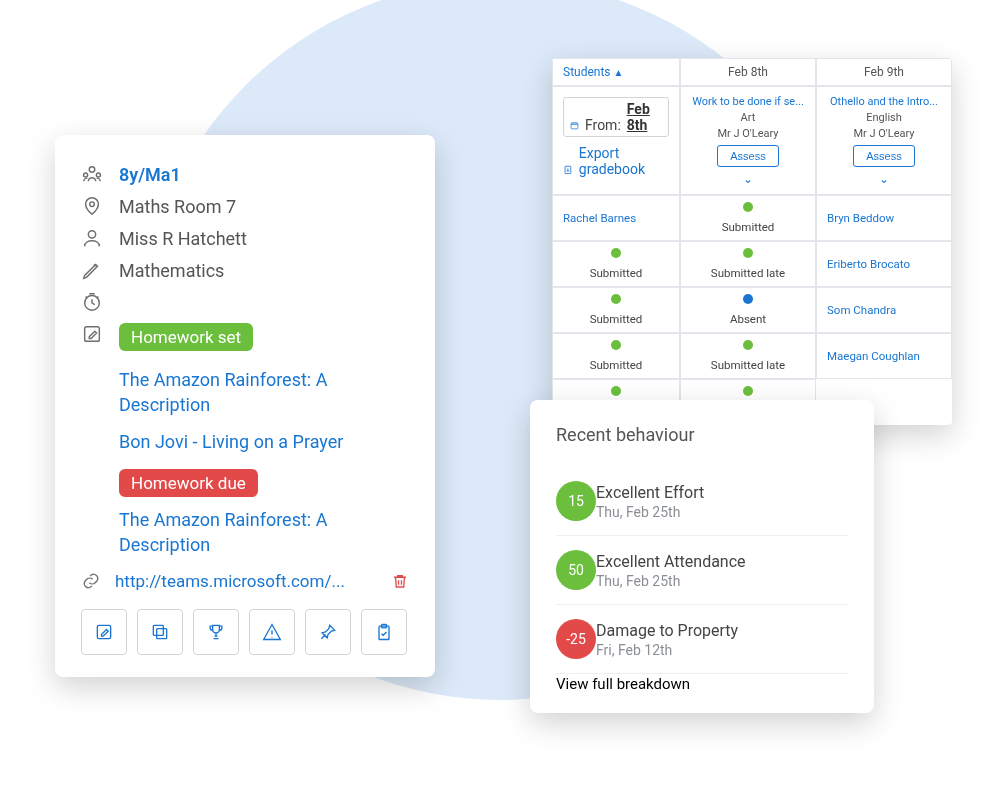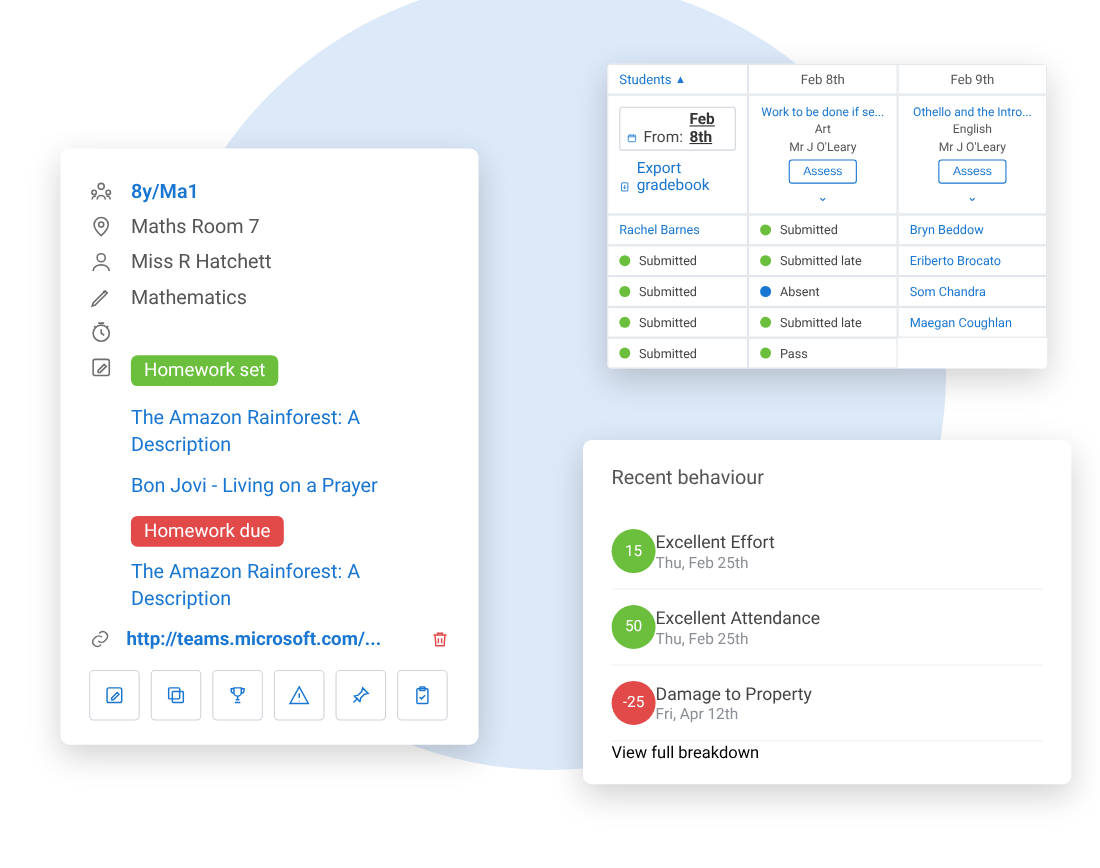--- a/index.html
+++ b/index.html
@@ -34,21 +34,21 @@
   .lrow .icon { width: 22px; height: 22px; color: #6f6f6f; flex-shrink: 0; display:flex; align-items:center; justify-content:center; }
   .lrow.start { align-items: flex-start; }
   .class-name { color: #1976d2; font-weight: 600; }
   .badge { display: inline-block; padding: 4px 12px; border-radius: 6px; color: #fff; font-size: 17px; margin-bottom: 6px; }
   .badge.green { background: #6bbf3d; }
   .badge.red { background: #e24a4a; }
   .link { color: #1976d2; font-size: 18px; line-height: 1.4; cursor: pointer; }
   .hw-block { margin-left: 38px; margin-bottom: 14px; }
   .url-row { display: flex; align-items: center; gap: 14px; margin-top: 6px; margin-bottom: 18px; }
   .url-row .link-icon { width: 20px; height: 20px; color: #6f6f6f; }
-  .url-row .url { color: #1976d2; font-size: 17px; flex: 1; white-space: nowrap; overflow: hidden; text-overflow: ellipsis; font-weight: bold; }
+  .url-row .url { color: #1976d2; font-size: 17px; flex: 1; white-space: nowrap; overflow: hidden; text-overflow: ellipsis; }
   .trash { color: #e24a4a; width: 18px; height: 18px; cursor: pointer; }
   .action-bar { display: flex; gap: 10px; }
   .action-btn { width: 46px; height: 46px; border: 1px solid #d0d5da; border-radius: 4px; background: #fff; color: #1976d2; display:flex; align-items:center; justify-content:center; cursor:pointer; }
   .action-btn svg { width: 20px; height: 20px; }
 
   
   .gradebook { top: 58px; left: 552px; width: 400px; font-size: 12px; color: #444; border-radius:4px; overflow:hidden; }
   .gb-table { display: grid; grid-template-columns: 128px 1fr 1fr; }
   .gb-table > div { border: 0.5px solid #e2e6ea; padding: 6px 10px; display:flex; align-items:center; }
   .gb-head { font-weight: 400; justify-content:center; background:#fff; color:#555; }
@@ -59,28 +59,28 @@
   .from-box { border:1px solid #cfd5da; border-radius:3px; padding:3px 6px; display:flex; align-items:center; gap:6px; cursor:pointer; }
   .from-box .date { font-weight:700; text-decoration:underline; color:#333; }
   .cal-icon { color:#1976d2; width:12px; height:12px; }
   .export-link { color:#1976d2; cursor:pointer; }
   .assign-cell { flex-direction:column; gap:3px; padding:8px 6px !important; text-align:center; }
   .assign-title { color:#1976d2; font-size:11px; white-space:nowrap; overflow:hidden; text-overflow:ellipsis; max-width:100%; cursor:pointer; }
   .assign-sub { color:#555; font-size:11px; }
   .assess-btn { border:1px solid #1976d2; color:#1976d2; background:#fff; border-radius:3px; padding:4px 12px; font-size:11px; cursor:pointer; margin-top:2px; }
   .chev { color:#1976d2; font-size:12px; margin-top:2px; }
   .student-name { color:#1976d2; font-size:11.5px; cursor:pointer; }
-  .status-cell { gap:8px; font-size:11.5px; color:#444; }
+  .status-cell { gap:8px; font-size:11.5px; color:#444;flex-direction:column; }
   .dot { width:10px; height:10px; border-radius:50%; display:inline-block; }
   .dot.green { background:#6bbf3d; }
   .dot.red { background:#e24a4a; }
   .dot.blue { background:#1976d2; }
 
   
-  .behaviour { top: 400px; left: 530px; width: 444px; padding: 24px 26px 20px; }
+  .behaviour { top: 400px; left: 530px; width: 344px; padding: 24px 26px 20px; }
   .behaviour h3 { font-weight: 400; font-size: 18px; color:#555; margin-bottom: 22px; }
   .b-row { display:flex; align-items:center; padding:14px 0; border-bottom:1px solid #eceff2; }
   .b-row:last-of-type { border-bottom:1px solid #eceff2; }
   .score { width:40px; height:40px; border-radius:50%; color:#fff; display:flex; align-items:center; justify-content:center; font-size:14px; flex-shrink:0; }
   .score.pos { background:#6bbf3d; }
   .score.neg { background:#e24a4a; }
   .b-info .label { color:#444; font-size:16px; }
   .b-info .date { color:#8a8f95; font-size:14px; margin-top:2px; }
   .view-all { color:#000000; font-size:15px; margin-top:1px; cursor:pointer; display:inline-block; }
 
@@ -338,18 +338,18 @@
     <div class="score pos">50</div>
     <div class="b-info">
       <div class="label">Excellent Attendance</div>
       <div class="date">Thu, Feb 25th</div>
     </div>
   </div>
   <div class="b-row">
     <div class="score neg">-25</div>
     <div class="b-info">
       <div class="label">Damage to Property</div>
-      <div class="date">Fri, Apr 12th</div>
+      <div class="date">Fri, Feb 12th</div>
     </div>
   </div>
 
   <span class="view-all">View full breakdown</span>
 </div>
 
 </body></html>

